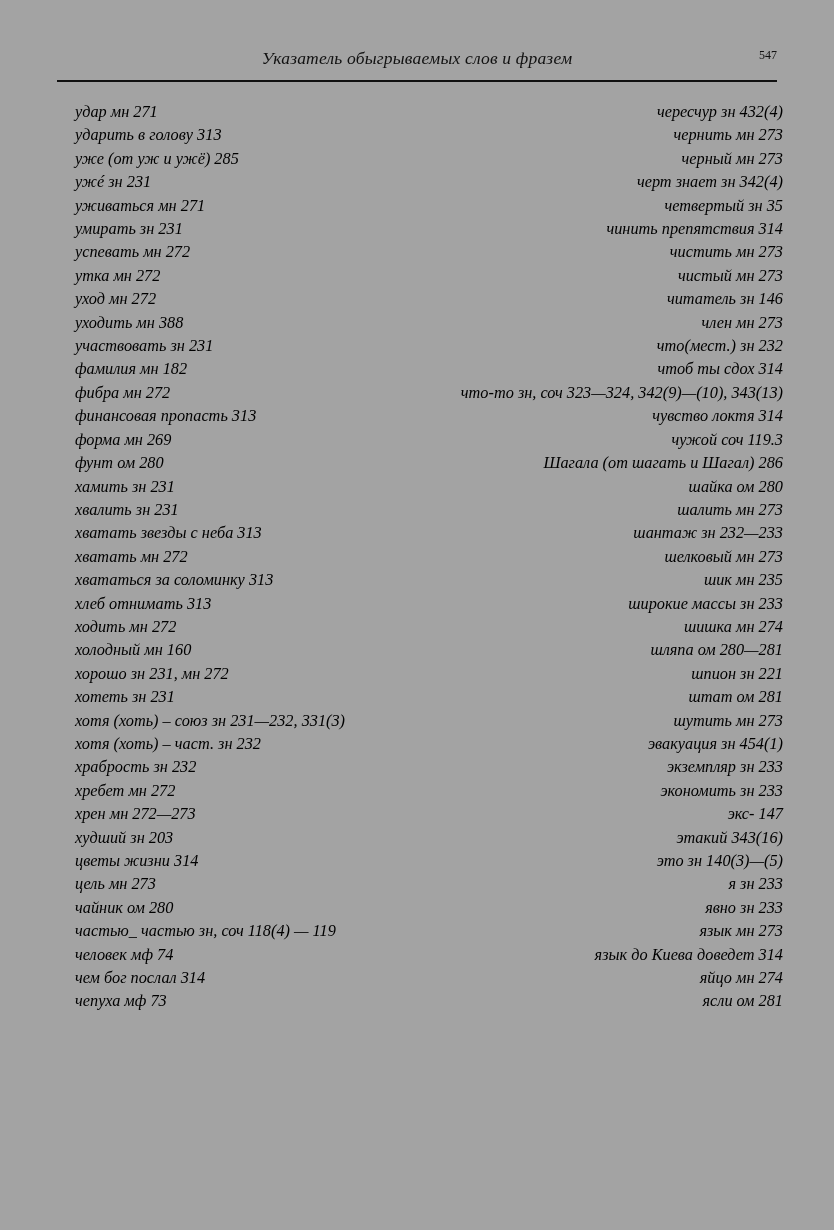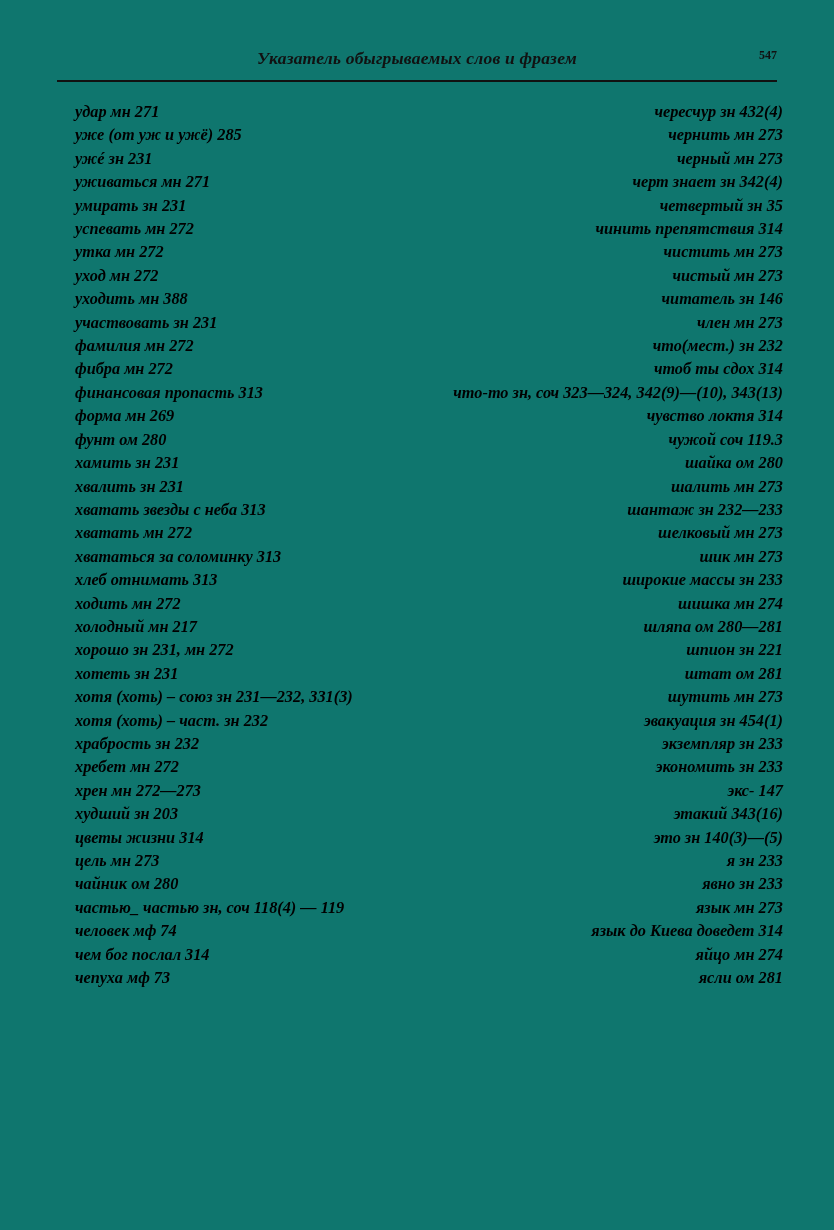--- a/index.html
+++ b/index.html
@@ -14,22 +14,21 @@
     color: #000000;
     position: relative;
     overflow: hidden;
   }
   .page {
     position: absolute;
     left: 0;
     top: 0;
     width: 834px;
     height: 1230px;
-    background: #0f766e;
-    font-weight: bold;
+    background: #a3a3a3;
   }
   .header {
     position: absolute;
     left: 57px;
     top: 48px;
     width: 720px;
     height: 30px;
   }
   .header-title {
     position: absolute;
@@ -92,42 +91,43 @@
   <div class="header">
     <div class="header-title">Указатель обыгрываемых слов и фразем</div>
     <div class="page-number">547</div>
   </div>
 
   <div class="rule"></div>
 
   <div class="columns">
     <div class="col left">
       <div class="entry">удар мн 271</div>
+      <div class="entry">ударить в голову 313</div>
       <div class="entry">уже (от уж и ужё) 285</div>
       <div class="entry">ужé зн 231</div>
       <div class="entry">уживаться мн 271</div>
       <div class="entry">умирать зн 231</div>
       <div class="entry">успевать мн 272</div>
       <div class="entry">утка мн 272</div>
       <div class="entry">уход мн 272</div>
       <div class="entry">уходить мн 388</div>
       <div class="entry">участвовать зн 231</div>
-      <div class="entry">фамилия мн 272</div>
+      <div class="entry">фамилия мн 182</div>
       <div class="entry">фибра мн 272</div>
       <div class="entry">финансовая пропасть 313</div>
       <div class="entry">форма мн 269</div>
       <div class="entry">фунт ом 280</div>
       <div class="entry">хамить зн 231</div>
       <div class="entry">хвалить зн 231</div>
       <div class="entry">хватать звезды с неба 313</div>
       <div class="entry">хватать мн 272</div>
       <div class="entry">хвататься за соломинку 313</div>
       <div class="entry">хлеб отнимать 313</div>
       <div class="entry">ходить мн 272</div>
-      <div class="entry">холодный мн 217</div>
+      <div class="entry">холодный мн 160</div>
       <div class="entry">хорошо зн 231, мн 272</div>
       <div class="entry">хотеть зн 231</div>
       <div class="entry">хотя (хоть) – союз зн 231—232, 331(3)</div>
       <div class="entry">хотя (хоть) – част. зн 232</div>
       <div class="entry">храбрость зн 232</div>
       <div class="entry">хребет мн 272</div>
       <div class="entry">хрен мн 272—273</div>
       <div class="entry">худший зн 203</div>
       <div class="entry">цветы жизни 314</div>
       <div class="entry">цель мн 273</div>
@@ -147,25 +147,26 @@
       <div class="entry">чинить препятствия 314</div>
       <div class="entry">чистить мн 273</div>
       <div class="entry">чистый мн 273</div>
       <div class="entry">читатель зн 146</div>
       <div class="entry">член мн 273</div>
       <div class="entry">что(мест.) зн 232</div>
       <div class="entry">чтоб ты сдох 314</div>
       <div class="entry hang">что-то зн, соч 323—324, 342(9)—(10), 343(13)</div>
       <div class="entry">чувство локтя 314</div>
       <div class="entry">чужой соч 119.3</div>
+      <div class="entry">Шагала (от шагать и Шагал) 286</div>
       <div class="entry">шайка ом 280</div>
       <div class="entry">шалить мн 273</div>
       <div class="entry">шантаж зн 232—233</div>
       <div class="entry">шелковый мн 273</div>
-      <div class="entry">шик мн 273</div>
+      <div class="entry">шик мн 235</div>
       <div class="entry">широкие массы зн 233</div>
       <div class="entry">шишка мн 274</div>
       <div class="entry">шляпа ом 280—281</div>
       <div class="entry">шпион зн 221</div>
       <div class="entry">штат ом 281</div>
       <div class="entry">шутить мн 273</div>
       <div class="entry">эвакуация зн 454(1)</div>
       <div class="entry">экземпляр зн 233</div>
       <div class="entry">экономить зн 233</div>
       <div class="entry">экс- 147</div>

